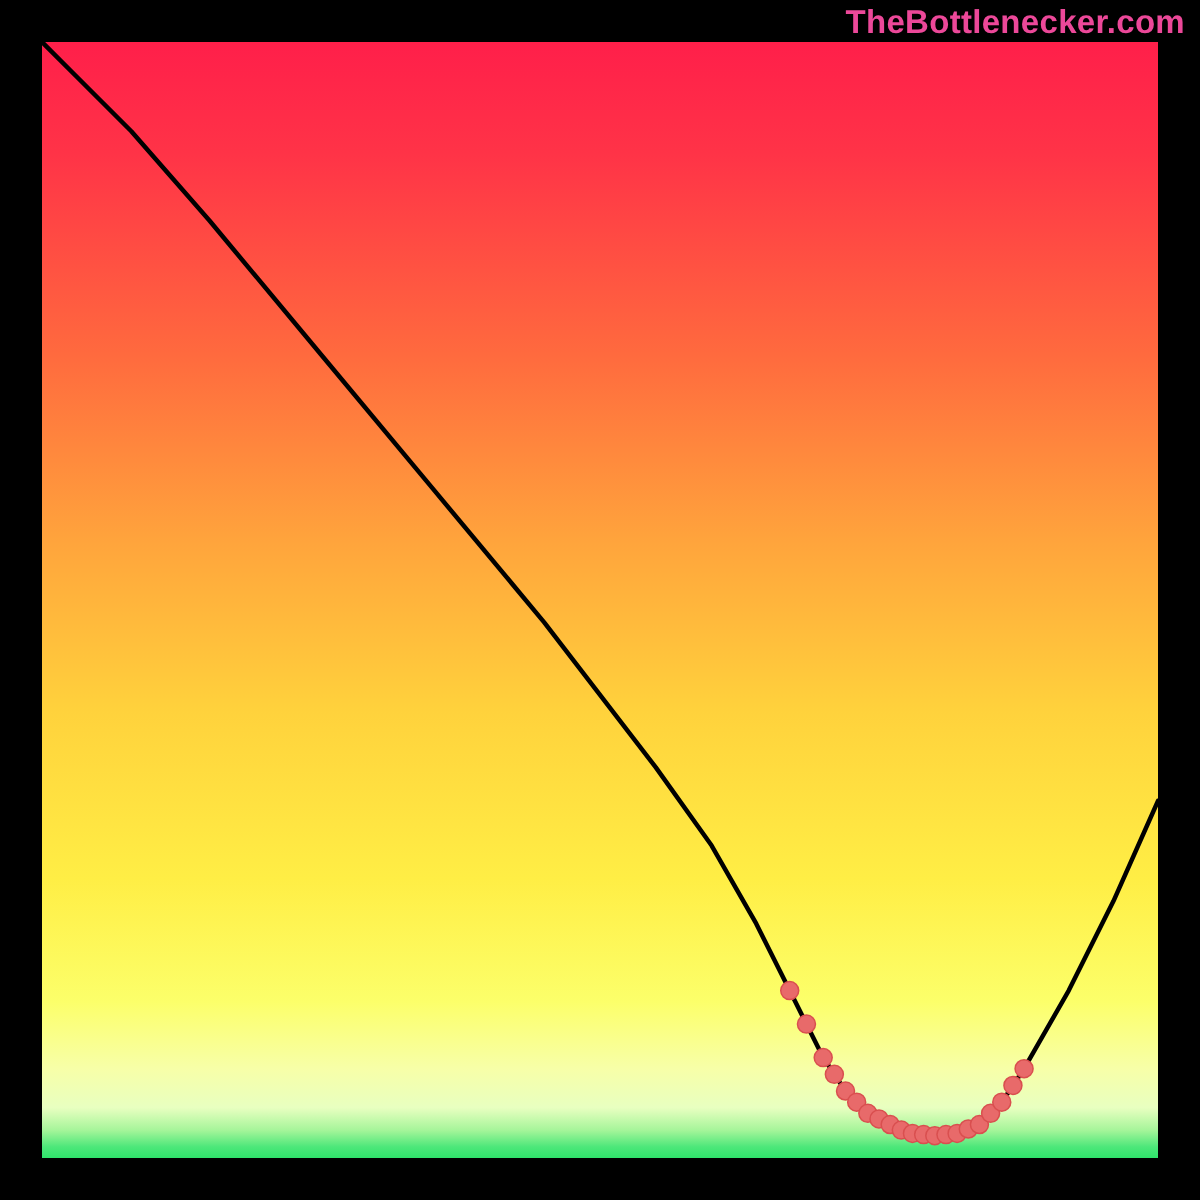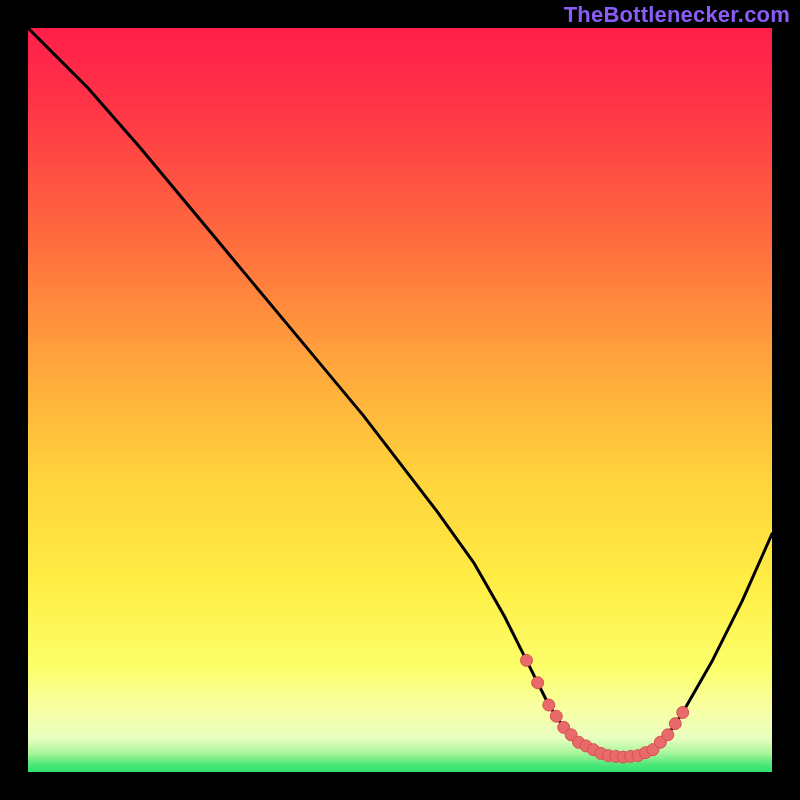--- a/index.html
+++ b/index.html
@@ -16,21 +16,21 @@
     height: 800px;
     background: #000000;
   }
   .watermark {
     position: absolute;
     top: 2px;
     right: 10px;
     font-family: Arial, Helvetica, sans-serif;
     font-size: 22px;
     font-weight: bold;
-    color: #8b5cf6;
+    color: #ec4899;
     letter-spacing: 0.2px;
     z-index: 10;
   }
   .plot-area {
     position: absolute;
     left: 28px;
     top: 28px;
     width: 744px;
     height: 744px;
   }

